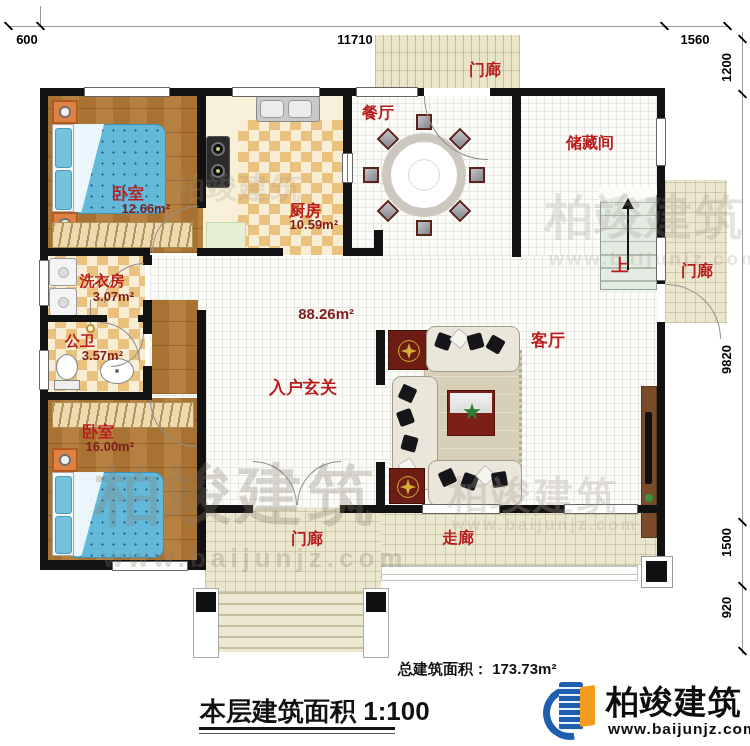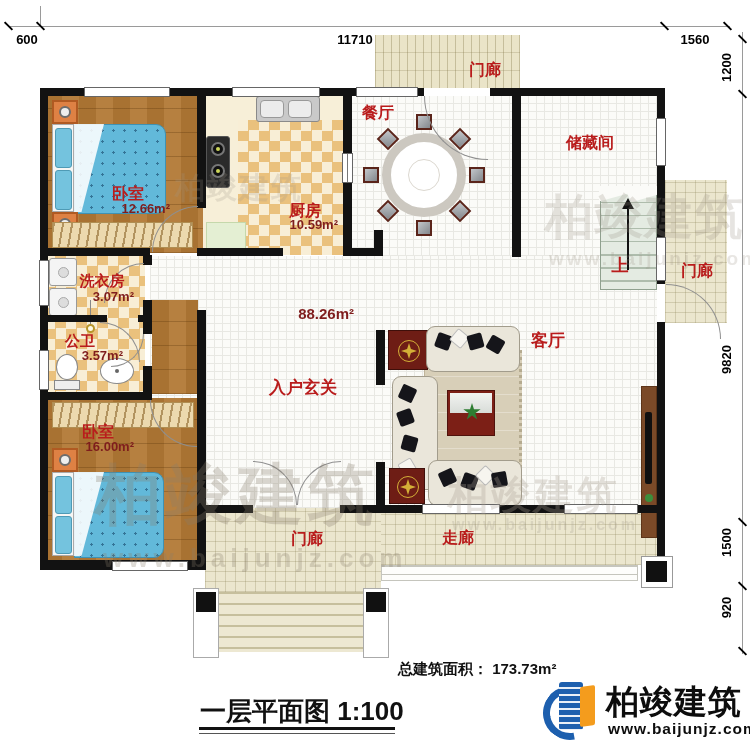--- a/index.html
+++ b/index.html
@@ -265,21 +265,21 @@
   <div class="tick" style="left:737px;top:93px;"></div>
   <div class="tick" style="left:737px;top:521px;"></div>
   <div class="tick" style="left:737px;top:585px;"></div>
   <div class="tick" style="left:737px;top:650px;"></div>
   <div class="dimlbl vdim" style="left:706px;top:60px;width:40px;">1200</div>
   <div class="dimlbl vdim" style="left:706px;top:352px;width:40px;">9820</div>
   <div class="dimlbl vdim" style="left:706px;top:535px;width:40px;">1500</div>
   <div class="dimlbl vdim" style="left:706px;top:600px;width:40px;">920</div>
 
   <div class="abs" style="left:200px;top:694px;width:220px;font-size:26px;font-weight:600;color:#111;white-space:nowrap;">
-    <span>一层平面图</span>
+    <span>本层建筑面积</span>
     <span>1:100</span>
   </div>
   <div class="abs" style="left:199px;top:727px;width:196px;height:3px;background:#111;"></div>
   <div class="abs" style="left:199px;top:733px;width:196px;height:1px;background:#555;"></div>
 
   <div class="abs" style="left:398px;top:658px;">
     <div class="infoline"><span>总建筑面积： </span><span>173.73m²</span></div>
   </div>
 
   <div class="abs" style="left:543px;top:686px;width:54px;height:54px;border-radius:50%;border:7px solid transparent;border-left-color:#1d5fae;border-bottom-color:#1d5fae;transform:rotate(35deg);"></div>

